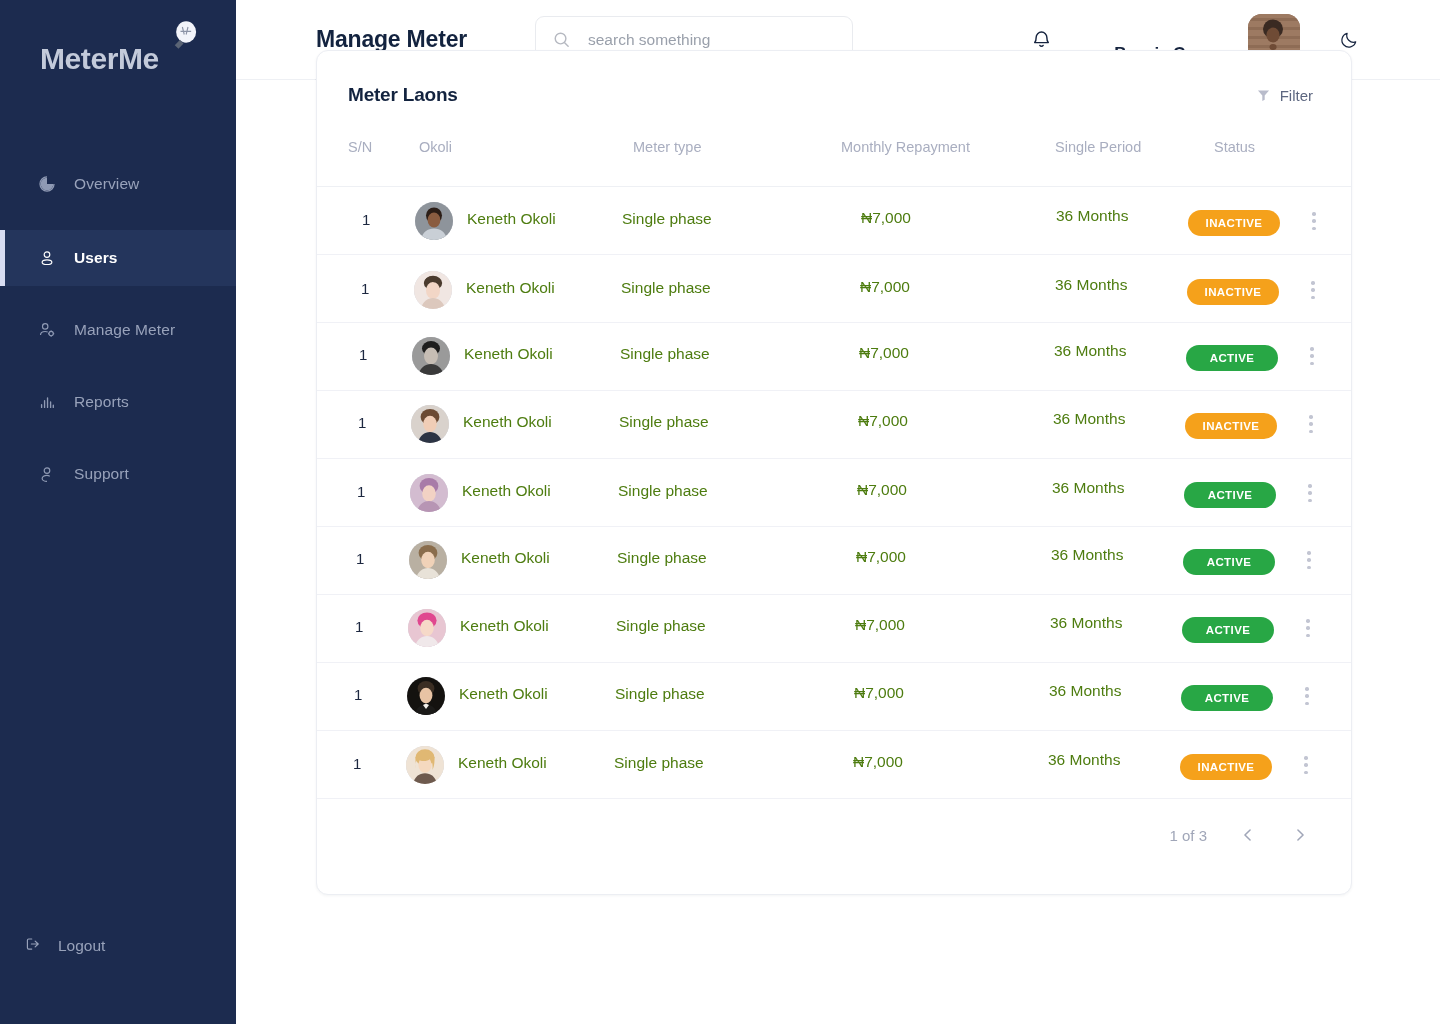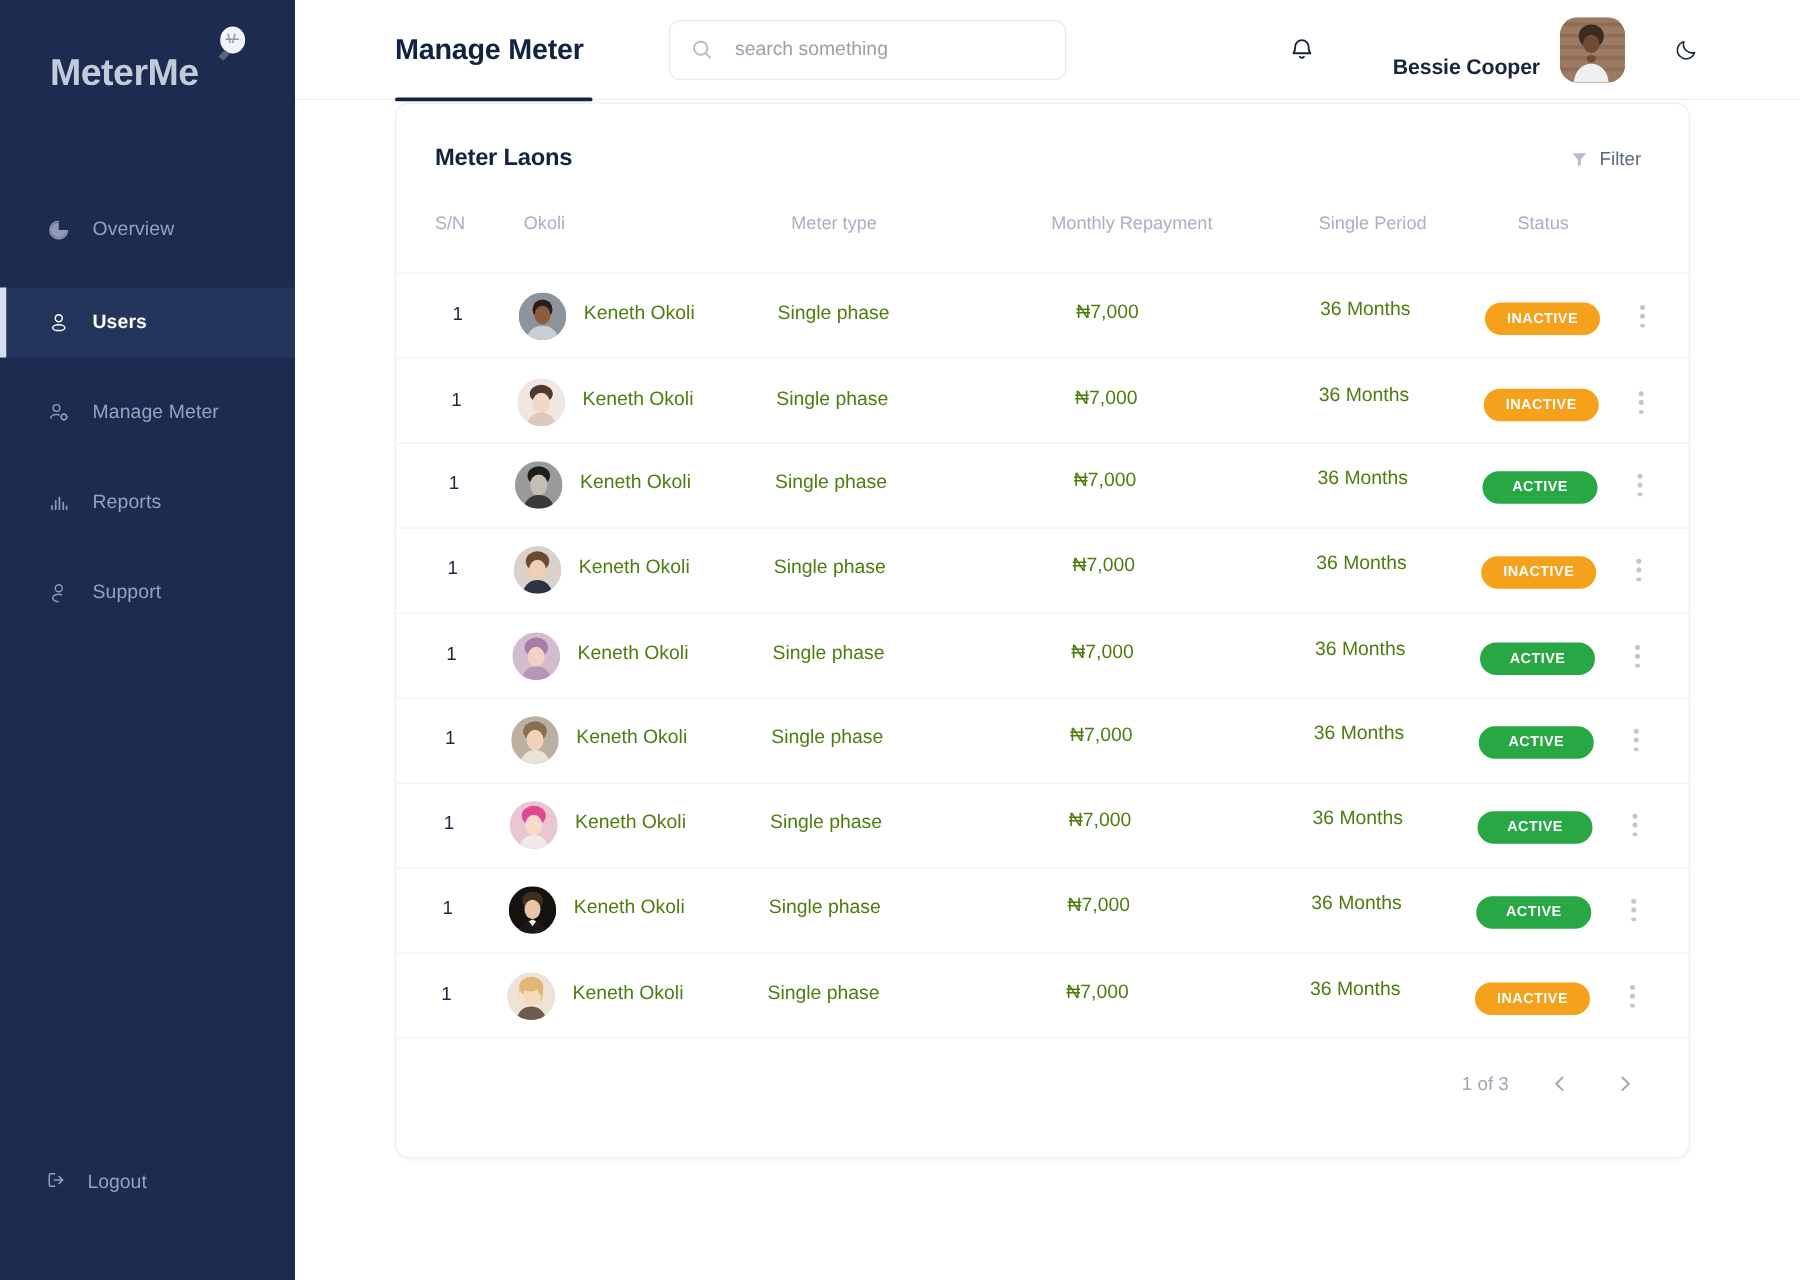--- a/index.html
+++ b/index.html
@@ -97,21 +97,21 @@
   .nav-spacer-3 { height: 16px; }
 
   .logout {
     position: absolute;
     left: 0;
     top: 920px;
     width: 236px;
     height: 52px;
     display: flex;
     align-items: center;
-    padding-left: 36px;
+    padding-left: 24px;
     cursor: pointer;
   }
   .logout .nav-icon { color: #98a2ba; }
   .logout .nav-label {
     margin-left: 16px;
     font-size: 15.5px;
     color: #98a2ba;
   }
 
   
@@ -221,21 +221,20 @@
     position: absolute;
     left: 80px;
     top: 50px;
     width: 1036px;
     height: 845px;
     background: #ffffff;
     border: 1px solid #eceef3;
     border-radius: 12px;
     box-shadow: 0 1px 3px rgba(20,30,60,0.05);
     overflow: hidden;
-    margin-top: 32px;
   }
 
   .card-head {
     height: 88px;
     display: flex;
     align-items: center;
     padding: 0 38px 0 31px;
   }
   .card-title {
     font-size: 19px;

